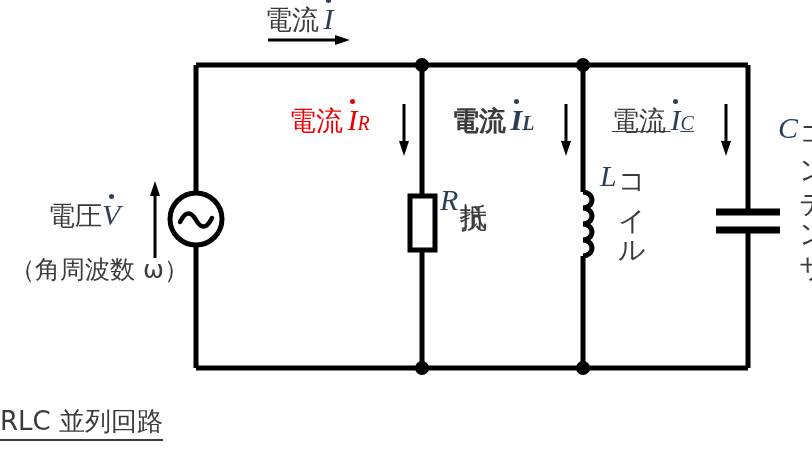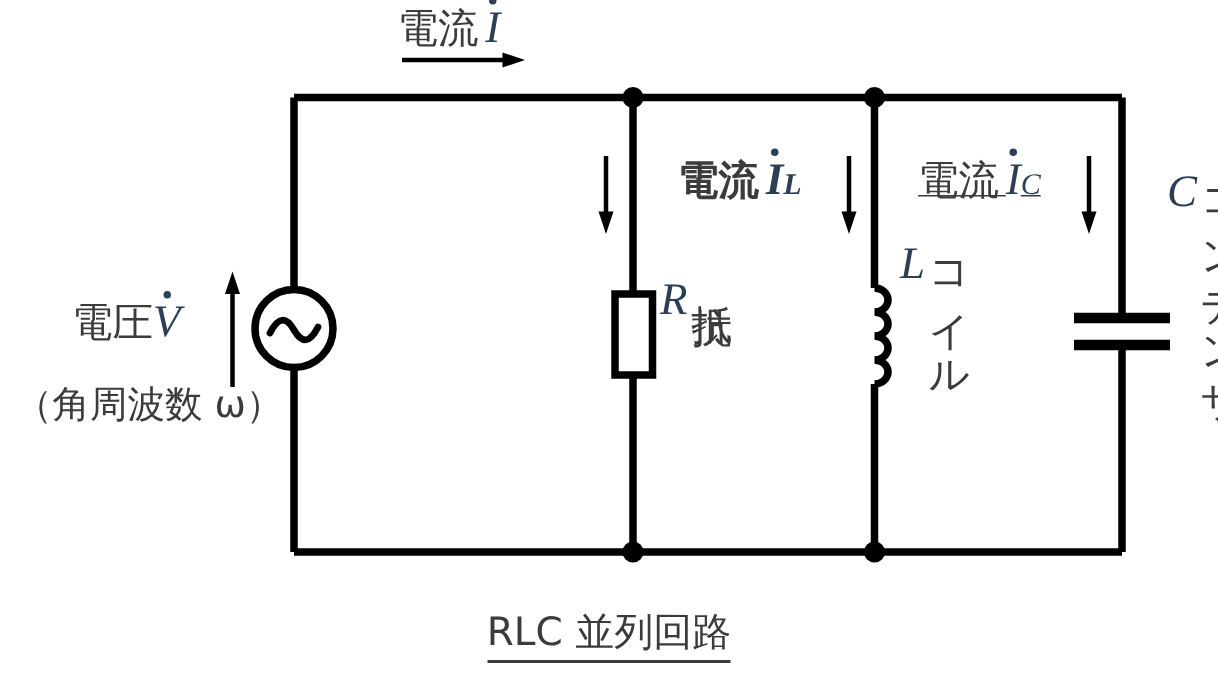--- a/index.html
+++ b/index.html
@@ -91,21 +91,20 @@
     text-orientation: mixed;
     display: block;
     text-align: center;
     margin-top: 2px;
   }
   #caption {
     position: absolute;
     left: 0;
     top: 404px;
     width: 812px;
-    text-align: center;
     font-family: "DejaVu Sans", "Liberation Sans", sans-serif;
     font-size: 26px;
     color: #3b3b3b;
   }
   #caption span.capinner {
     border-bottom: 2px solid #3b3b3b;
     padding-bottom: 3px;
   }
 </style>
 </head>
@@ -183,20 +182,24 @@
     <span class="jp">電流</span>
     <span class="dotwrap"><span class="overdot"></span><span class="sym">I</span></span>
   </div>
 
   <div class="lbl" style="left:48px; top:198px;">
     <span class="jp">電圧</span><span class="dotwrap"><span class="overdot"></span><span class="sym">V</span></span>
   </div>
 
   <div class="lbl jp-small" style="left:10px; top:256px;">（角周波数 ω）</div>
 
+  <div class="lbl red" style="left:289px; top:103px;">
+    <span class="jp">電流</span>
+    <span class="dotwrap"><span class="overdot"></span><span class="sym">I</span></span><span class="sym-sub">R</span>
+  </div>
 
   <div class="lbl" style="left:452px; top:103px;font-weight:bold;">
     <span class="jp">電流</span>
     <span class="dotwrap"><span class="overdot"></span><span class="sym">I</span></span><span class="sym-sub">L</span>
   </div>
 
   <div class="lbl" style="left:612px; top:103px;text-decoration:underline;">
     <span class="jp">電流</span>
     <span class="dotwrap"><span class="overdot"></span><span class="sym">I</span></span><span class="sym-sub">C</span>
   </div>

